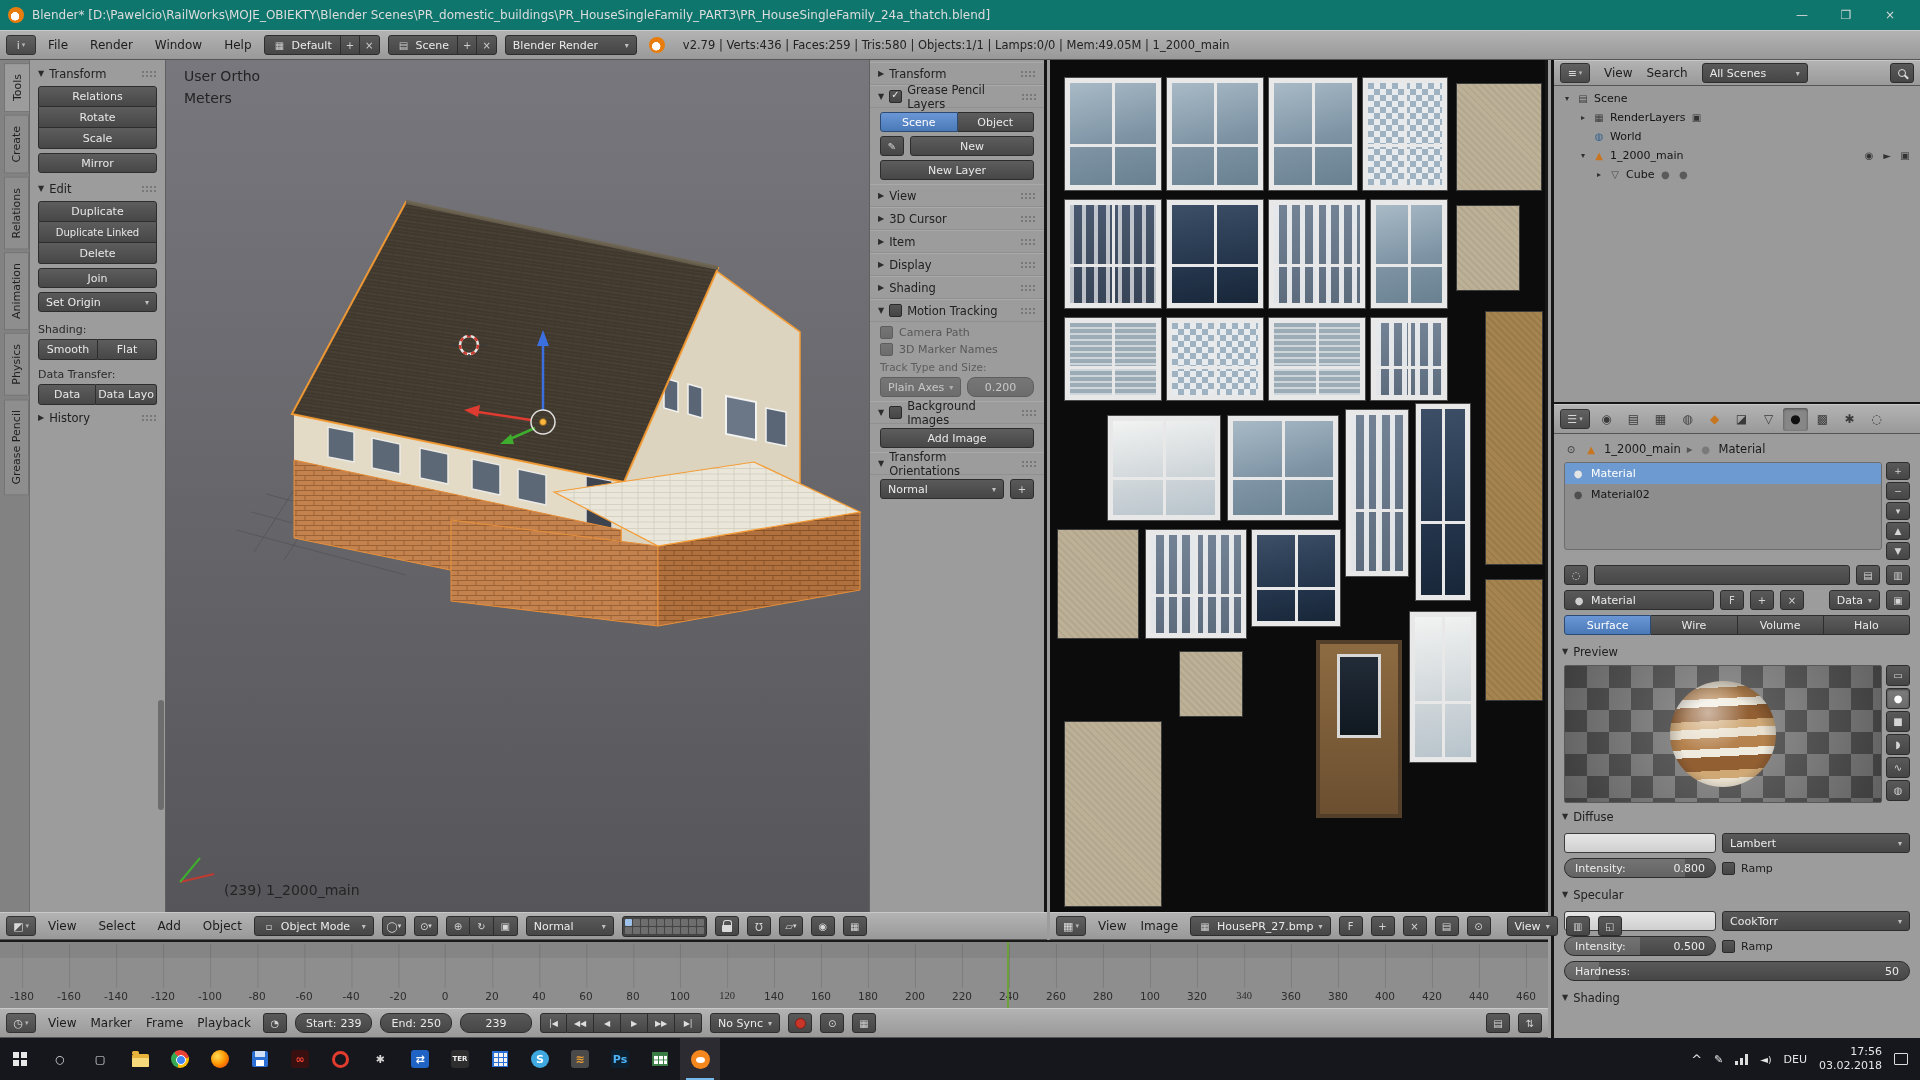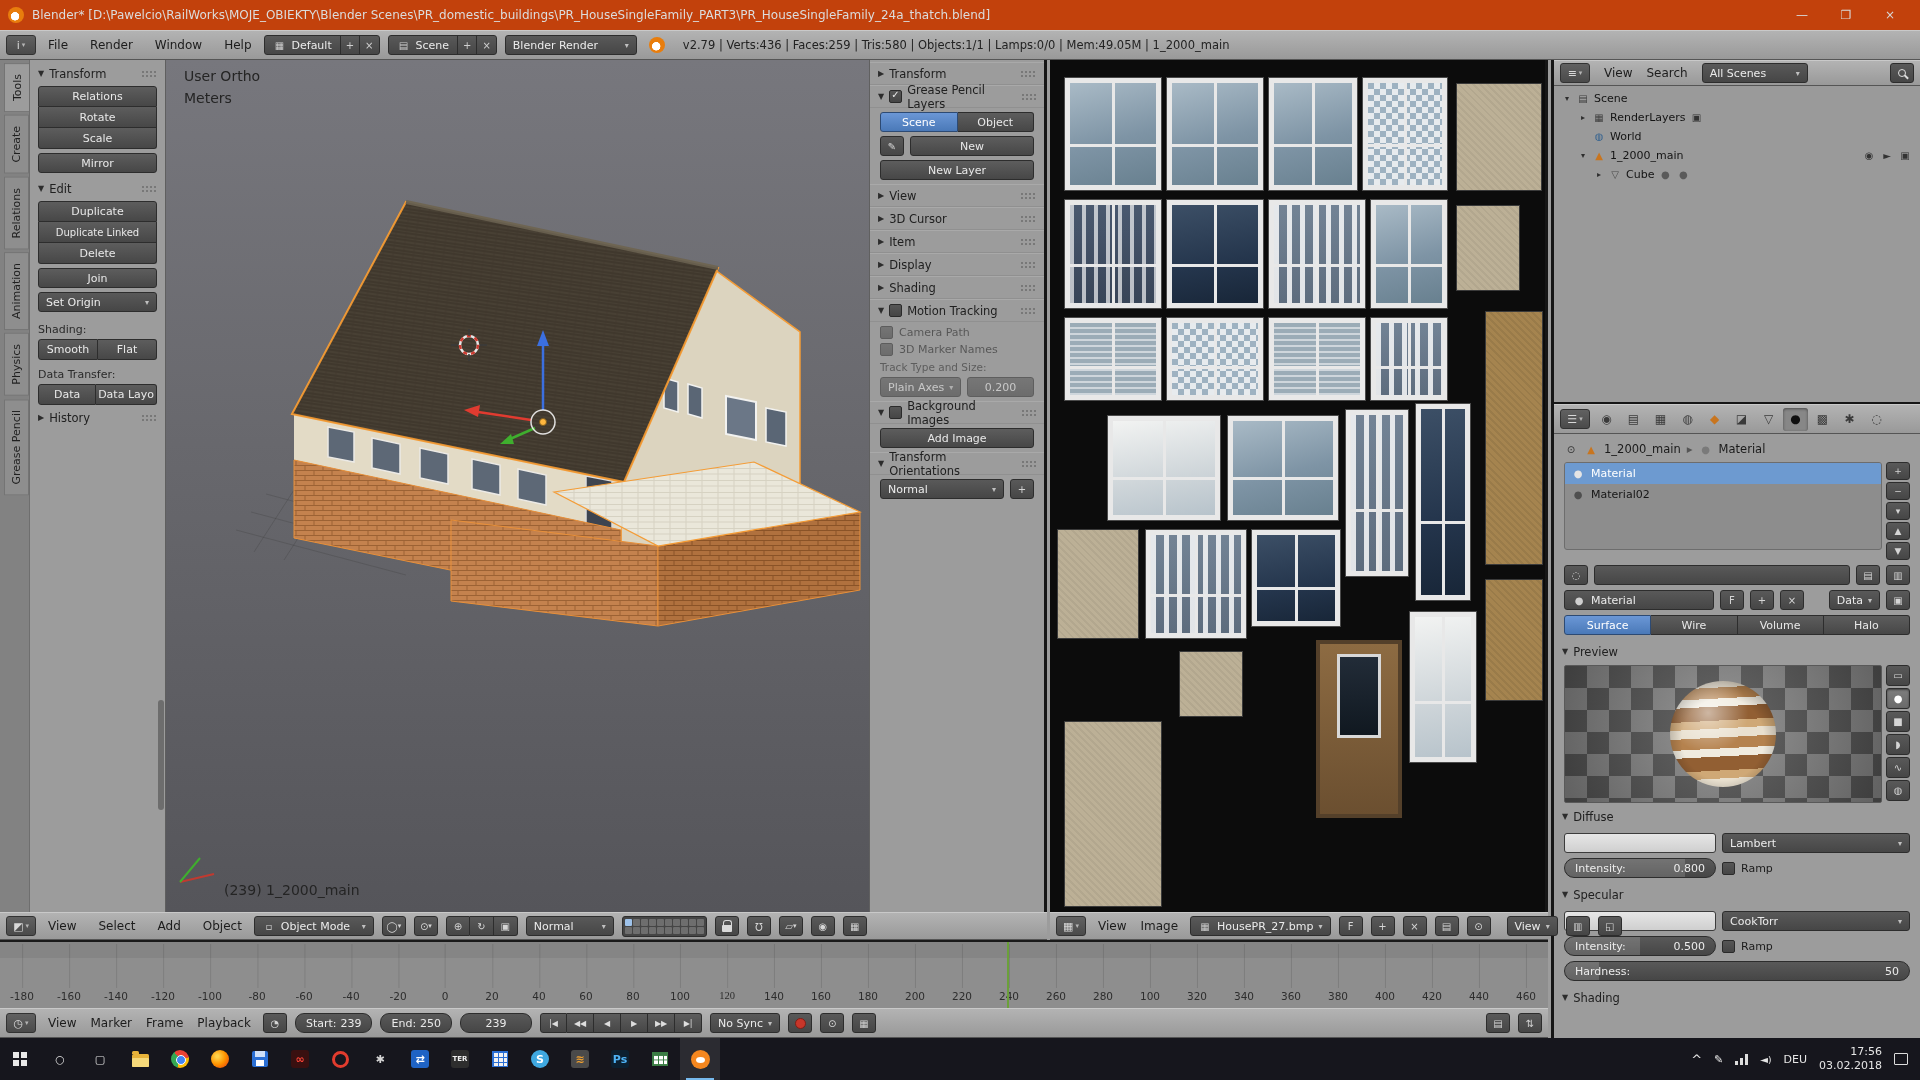--- a/index.html
+++ b/index.html
@@ -1,20 +1,20 @@
 <!DOCTYPE html>
 <html><head>
 <meta charset="utf-8">
 <style>
 *{margin:0;padding:0;box-sizing:border-box}
 html,body{width:1920px;height:1080px;overflow:hidden;background:#000}
 .app{position:relative;width:1920px;height:1080px;font-family:"DejaVu Sans","Liberation Sans",sans-serif;font-size:11px;color:#1c1c1c;overflow:hidden;background:#9c9c9c;cursor:default}
 
 
-.titlebar{position:absolute;left:0;top:0;width:1920px;height:30px;background:#c2410c;display:flex;align-items:center;gap:8px;padding:0 8px;z-index:60}
+.titlebar{position:absolute;left:0;top:0;width:1920px;height:30px;background:#0f766e;display:flex;align-items:center;gap:8px;padding:0 8px;z-index:60}
 .blogo{width:16px;height:16px;border-radius:50%;background:radial-gradient(circle at 44% 58%,#fff 0 4px,#e87d0d 4.5px);flex:none}
 .title{color:#dcdcdc;font-size:12px;white-space:nowrap}
 .winbtns{margin-left:auto;display:flex}
 .wbtn{width:44px;height:30px;display:flex;align-items:center;justify-content:center;color:#d8d8d8;font-size:12px}
 
 
 .hdr{position:absolute;display:flex;align-items:center;gap:8px;padding:0 6px;background:linear-gradient(#b3b3b3,#999);border-top:1px solid #c9c9c9;border-bottom:1px solid #555;font-size:12px;color:#1c1c1c;z-index:6}
 .menurow{display:flex;gap:22px;padding:0 4px}
 .menu{white-space:nowrap}
 .etype{width:30px;height:20px;flex:none;background:linear-gradient(#616161,#4a4a4a);border:1px solid #323232;border-radius:3px;color:#d8d8d8;display:flex;align-items:center;justify-content:center;font-size:11px;gap:2px}
@@ -437,21 +437,21 @@
     <div class="nrow dis">
         <span class="cb"></span>
         <span>3D Marker Names</span>
       </div>
     <div class="glabel">Track Type and Size:</div>
     <div class="nrow">
       <div class="dd dis" style="flex:1.2">
           <span>Plain Axes</span>
           <span class="caret">▾</span>
         </div>
-      <div class="fld dis" style="flex:1;border-radius:3px">
+      <div class="fld dis" style="flex:1;border-radius:8px">
           <span>0.200</span>
         </div>
     </div>
     <div class="phdr">
         <span class="tri">▼</span>
         <span class="cb"></span>
         <span>Background Images</span>
         <span class="grip"></span>
       </div>
     <div class="nrow">
@@ -800,21 +800,21 @@
       <span class="tick" style="left: 774px;">140</span>
       <span class="tick" style="left: 821px;">160</span>
       <span class="tick" style="left: 868px;">180</span>
       <span class="tick" style="left: 915px;">200</span>
       <span class="tick" style="left: 962px;">220</span>
       <span class="tick" style="left: 1009px;">240</span>
       <span class="tick" style="left: 1056px;">260</span>
       <span class="tick" style="left: 1103px;">280</span>
       <span class="tick" style="left: 1150px;">100</span>
       <span class="tick" style="left: 1197px;">320</span>
-      <span class="tick" style="left: 1244px;">340</span>
+      <span class="tick" style="left: 1244px; font-family: Liberation Serif, serif;">340</span>
       <span class="tick" style="left: 1291px;">360</span>
       <span class="tick" style="left: 1338px;">380</span>
       <span class="tick" style="left: 1385px;">400</span>
       <span class="tick" style="left: 1432px;">420</span>
       <span class="tick" style="left: 1479px;">440</span>
       <span class="tick" style="left: 1526px;">460</span>
       <div class="playhead" style="left: 1006.65px;"></div>
     </div>
   <div class="hdr tlhdr">
     <div class="etype">◷</div>

